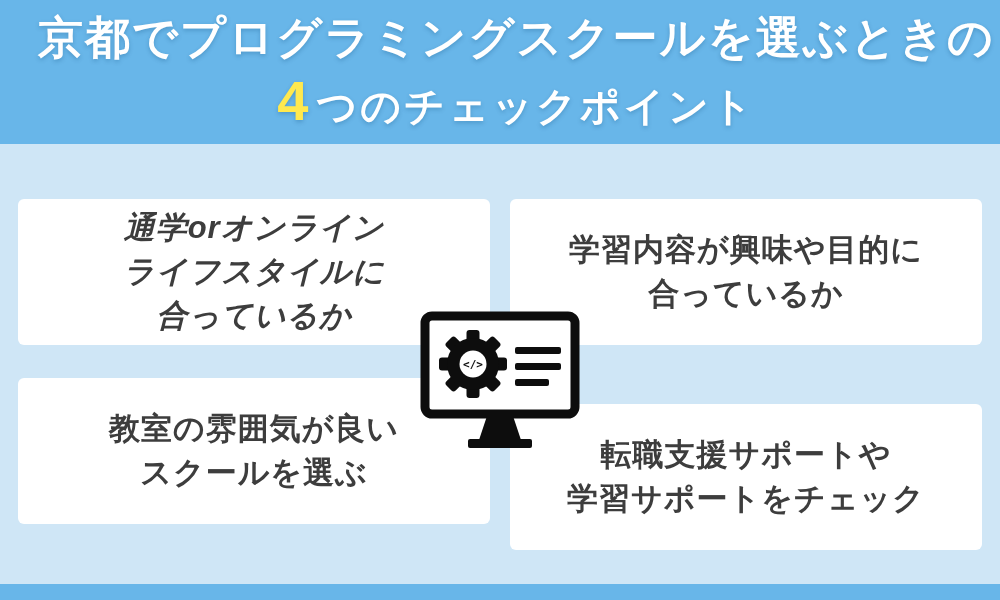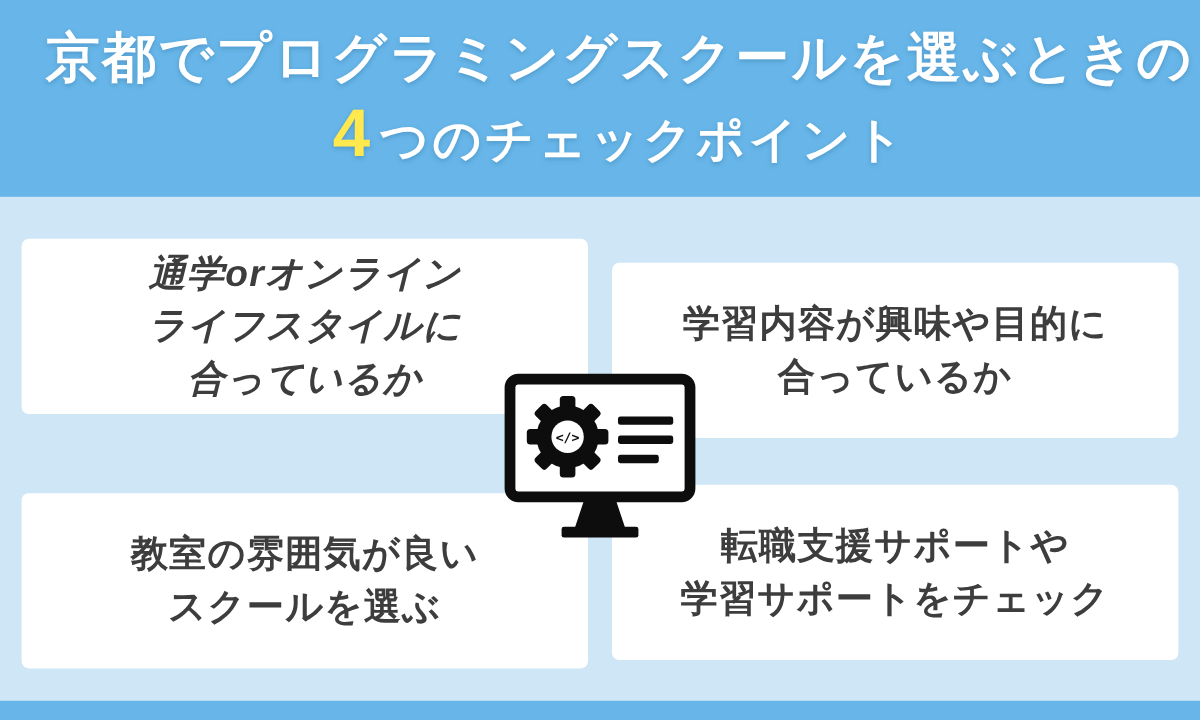--- a/index.html
+++ b/index.html
@@ -9,21 +9,21 @@
     width: 1000px; height: 600px;
   }
   .poster {
     position: relative;
     width: 1000px; height: 600px;
     background: var(--bg-blue, #cfe6f6);
     overflow: hidden;
   }
   .banner {
     position: absolute; top: 0; left: 0;
-    width: 100%; height: 164px;
+    width: 100%; height: 144px;
     background: var(--banner-blue, #68b6e9);
     display: flex; flex-direction: column;
     justify-content: center; align-items: center; padding-left: 33px;
   }
   .banner-line1 {
     font-size: 45px; font-weight: bold; color: #ffffff;
     letter-spacing: 2px; line-height: 1.25;
     text-shadow: 0 2px 4px rgba(0, 64, 112, 0.25);
     white-space: nowrap;
   }
@@ -47,22 +47,22 @@
     display: flex; align-items: center; justify-content: center;
   }
   .card-text {
     font-size: 31px; font-weight: bold;
     color: var(--text-dark, #3d3d3d);
     text-align: center; line-height: 1.42;
     white-space: pre-line;
     letter-spacing: 1px;
   }
   .card-1 { left: 18px;  top: 199px; font-style: italic; }
-  .card-2 { left: 510px; top: 199px; margin-top: 20px; }
-  .card-3 { left: 18px;  top: 411px; }
+  .card-2 { left: 510px; top: 199px; }
+  .card-3 { left: 18px;  top: 378px; }
   .card-4 { left: 510px; top: 404px; }
   .center-icon {
     position: absolute; left: 413px; top: 310px;
     width: 174px; height: 146px;
   }
   .bottom-strip {
     position: absolute; left: 0; bottom: 0;
     width: 100%; height: 16px;
     background: var(--banner-blue, #68b6e9);
   }

